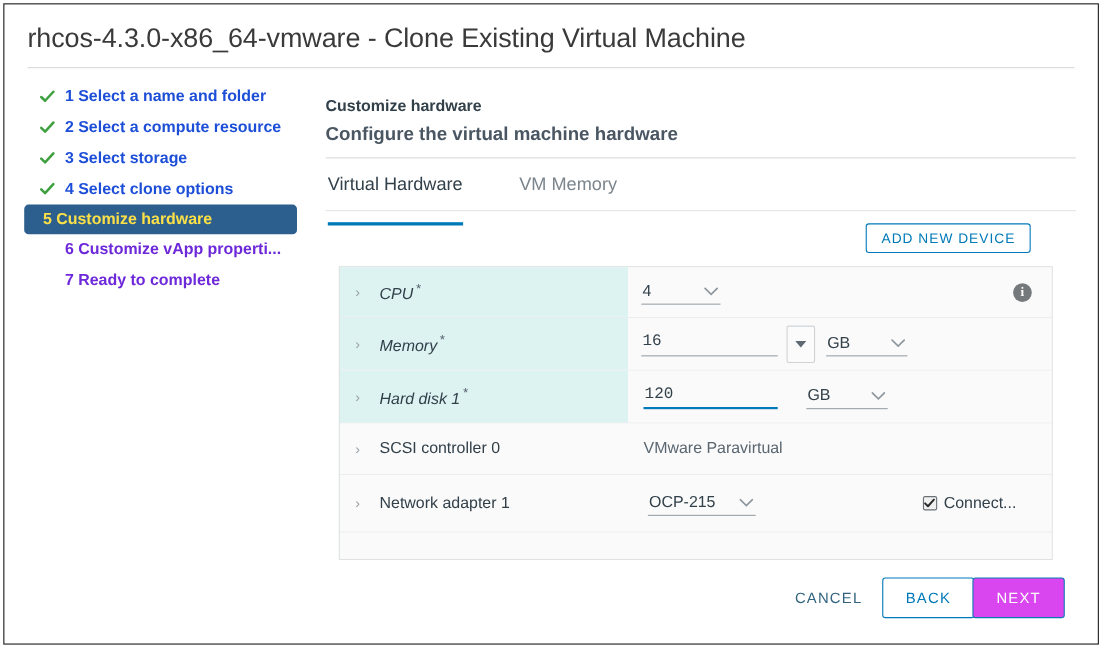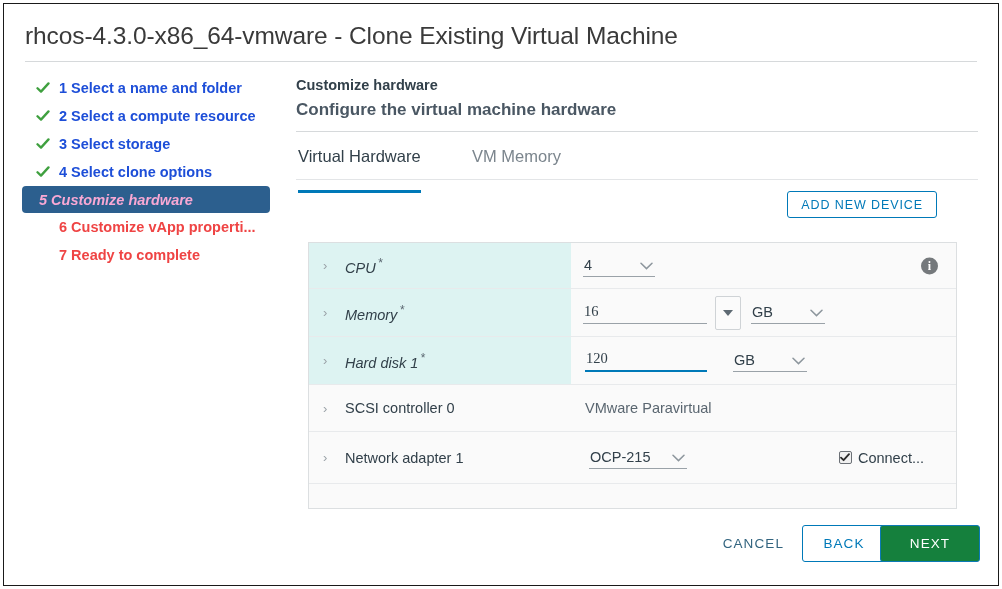--- a/index.html
+++ b/index.html
@@ -69,39 +69,39 @@
   .step.active {
     background: #2c5f8e;
     border-radius: 4px;
     height: 27px;
     width: 248px;
     margin-left: -3px;
     padding-left: 17px;
   }
   .step.active .step-label {
     margin-left: 0;
-    color: #f9a8d4;
-    font-style: italic;
+    color: #fde047;
   }
   .step.disabled .step-label {
-    color: #ef4444;
+    color: #6d28d9;
     font-weight: bold;
   }
 
   
   .pane {
     position: absolute;
     left: 292px; top: 70px;
     width: 682px;
   }
   .pane-title {
     font-size: 14.5px;
     font-weight: bold;
     color: #32404a;
     line-height: 22px;
+    margin-top: 12px;
   }
   .pane-sub {
     font-size: 17px;
     color: #4a5763;
     line-height: 24px;
     margin-top: 2px;
     font-weight: bold;
   }
   .pane-rule {
     margin-top: 9px;
@@ -237,21 +237,21 @@
     display: inline-block;
     line-height: 1;
   }
   .uline-input {
     border: none;
     border-bottom: 1px solid #9aa2a8;
     background: transparent;
     height: 23px;
     font-size: 14.5px;
     color: #32404a;
-    font-family: Liberation Serif, serif;
+    font-family: Liberation Mono, monospace;
     outline: none;
     padding: 0 0 2px 1px;
   }
   .uline-input.focused { border-bottom: 2px solid #0079b8; }
   .spin-btn {
     width: 26px; height: 34px;
     border: 1px solid #cfd3d6;
     background: #fbfbfb;
     border-radius: 2px;
     margin-left: 8px;
@@ -342,23 +342,23 @@
     padding: 0 6px;
   }
   .btn-back {
     right: 112px;
     width: 84px;
     background: #ffffff;
     border: 1px solid #0079b8;
     color: #0079b8;
   }
   .btn-next {
-    right: 18px;
-    width: 100px;
-    background: #15803d;
+    right: 30px;
+    width: 84px;
+    background: #d946ef;
     border: 1px solid #0b7ab5;
     color: #ffffff;
   }
 </style>
 </head>
 <body>
 
 <div id="dialog">
 
   <div class="title-bar">

